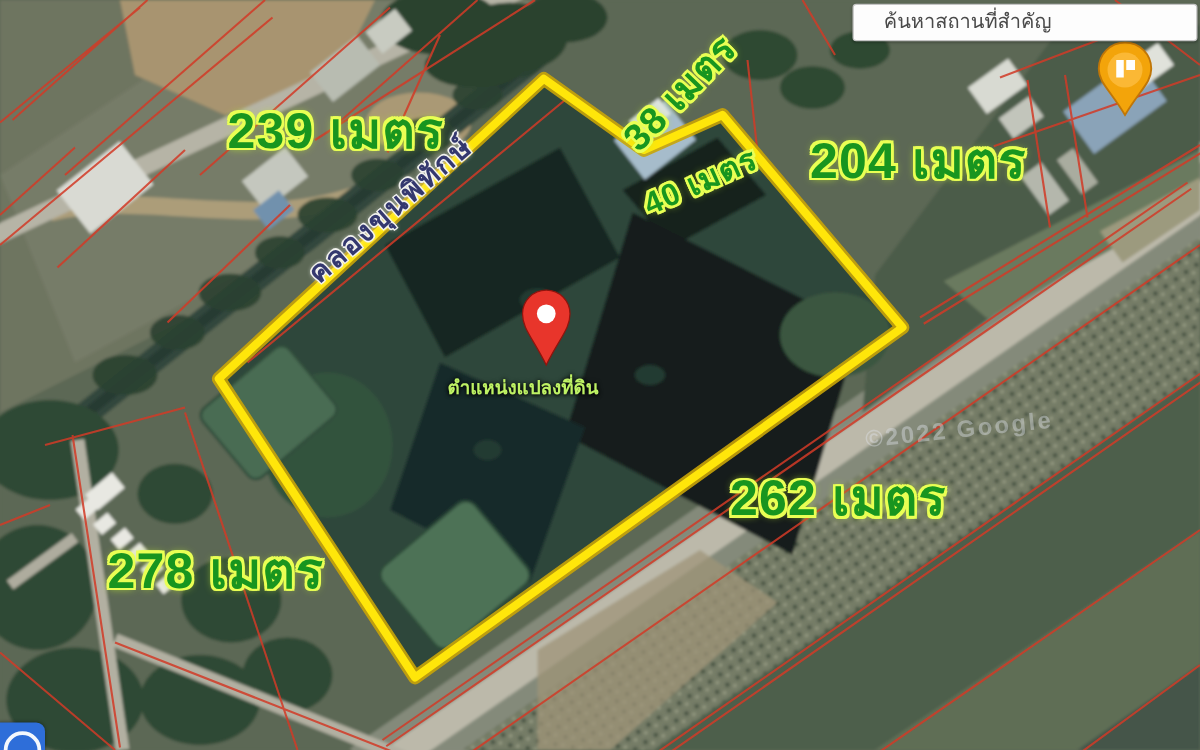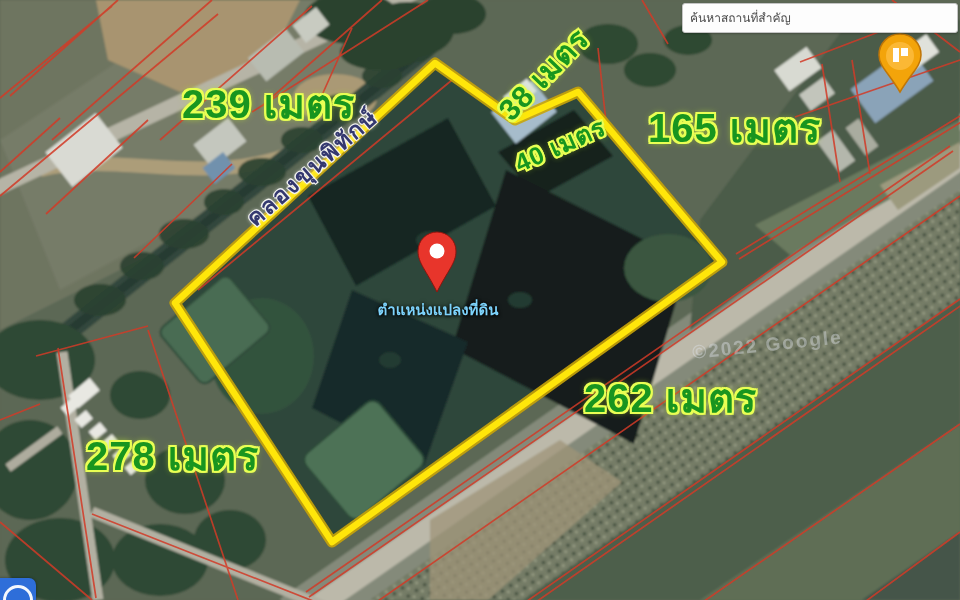--- a/index.html
+++ b/index.html
@@ -8,25 +8,25 @@
   #stage svg{position:absolute;left:0;top:0;}
   .lbl{position:absolute;white-space:nowrap;pointer-events:none;}
   .meas{font-weight:bold;font-size:40px;color:#18951f;letter-spacing:1px;
     text-shadow:-2px -2px 0 #e9ff54,2px -2px 0 #e9ff54,-2px 2px 0 #e9ff54,2px 2px 0 #e9ff54,
     -2px 0 0 #e9ff54,2px 0 0 #e9ff54,0 -2px 0 #e9ff54,0 2px 0 #e9ff54,0 0 7px #b9e62e;}
   .meas.small{font-size:30px;}
   .meas.tiny{font-size:25px;}
   .canal{font-weight:bold;font-size:23px;color:#34386f;letter-spacing:2px;
     text-shadow:-1px -1px 0 #f2f2ef,1px -1px 0 #f2f2ef,-1px 1px 0 #f2f2ef,1px 1px 0 #f2f2ef,0 0 4px #ffffff;
     transform-origin:0 0;}
-  .pinlabel{font-weight:bold;font-size:15px;color:#7dd3fc;text-align:center;width:160px;
+  .pinlabel{font-weight:bold;font-size:15px;color:#bef264;text-align:left;width:160px;
     text-shadow:0 1px 3px rgba(0,0,0,.95),0 0 4px rgba(0,0,0,.8);}
   .wmark{font-size:19px;font-weight:bold;color:#dfe3ea;opacity:.42;transform:rotate(-6deg);letter-spacing:2px;}
   #searchbox{position:absolute;top:3px;left:682px;width:276px;height:30px;box-sizing:border-box;
-    background:#fdfdfd;border:1px solid #c4c4c4;border-radius:3px;padding:0 7px;font-size:12px;color:#424242;
+    background:#fdfdfd;border:1px solid #c4c4c4;border-radius:3px;padding:0 24px;font-size:16px;color:#424242;
     font-family:"Liberation Sans",sans-serif;box-shadow:0 1px 2px rgba(0,0,0,.25);outline:none;}
   #searchbox::placeholder{color:#4a4a4a;opacity:1;}
   #bluectl{position:absolute;left:-6px;top:578px;width:42px;height:30px;background:#2e6ed9;
     border-radius:7px;box-shadow:0 0 3px rgba(0,0,0,.4);}
   #bluectl .ring{position:absolute;left:9px;top:7px;width:24px;height:24px;border:3px solid #fff;
     border-radius:50%;opacity:.95;}
 </style>
 </head>
 <body>
 
@@ -184,21 +184,21 @@
       <path d="M437,292 C426,270 418,263 418,251 a19,19 0 1 1 38,0 c0,12 -8,19 -19,41 Z" fill="#e8352b" stroke="#8e140d" stroke-width="1"></path>
       <circle cx="437" cy="251" r="7.5" fill="#ffffff"></circle>
     </g>
   </svg>
 
   <div class="lbl wmark" style="left:692px;top:334px;">©2022 Google</div>
 
   <div class="lbl meas" style="left:182px;top:72px;">239 เมตร</div>
   <div class="lbl meas small" style="left:487px;top:99px;transform-origin:0 0;transform:rotate(-46deg);">38 เมตร</div>
   <div class="lbl meas tiny" style="left:508px;top:146px;transform-origin:0 0;transform:rotate(-24deg);">40 เมตร</div>
-  <div class="lbl meas" style="left:648px;top:96px;">165 เมตร</div>
+  <div class="lbl meas" style="left:648px;top:96px;">204 เมตร</div>
   <div class="lbl meas" style="left:584px;top:366px;text-align:center;">262 เมตร</div>
   <div class="lbl meas" style="left:86px;top:424px;">278 เมตร</div>
 
   <div class="lbl canal" style="left:238px;top:208px;transform:rotate(-41deg);">คลองขุนพิทักษ์</div>
 
   <div class="lbl pinlabel" style="left:358px;top:298px;">ตำแหน่งแปลงที่ดิน</div>
 
   <input id="searchbox" type="text" placeholder="ค้นหาสถานที่สำคัญ" style="">
 
   <div id="bluectl">

